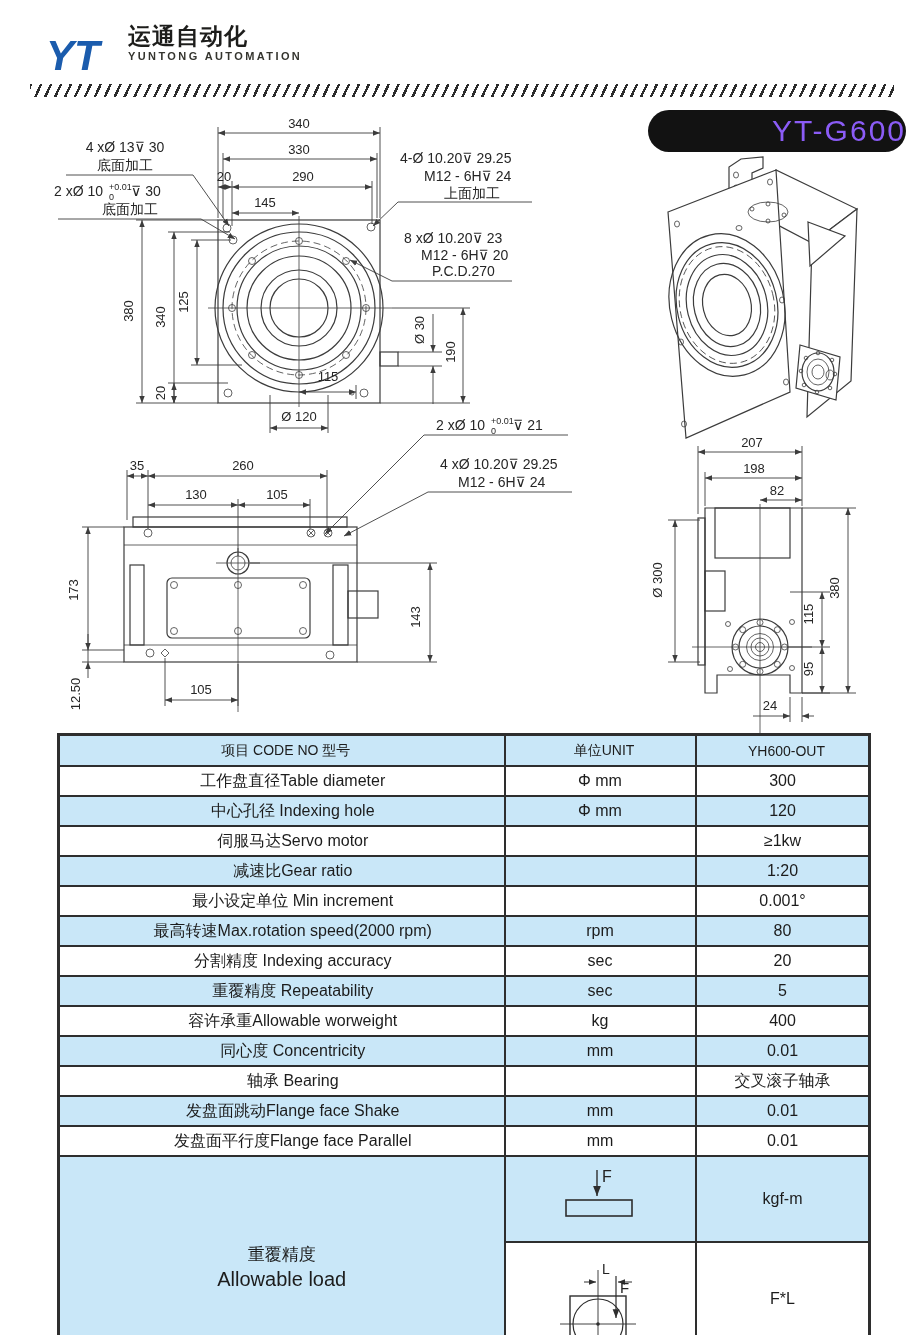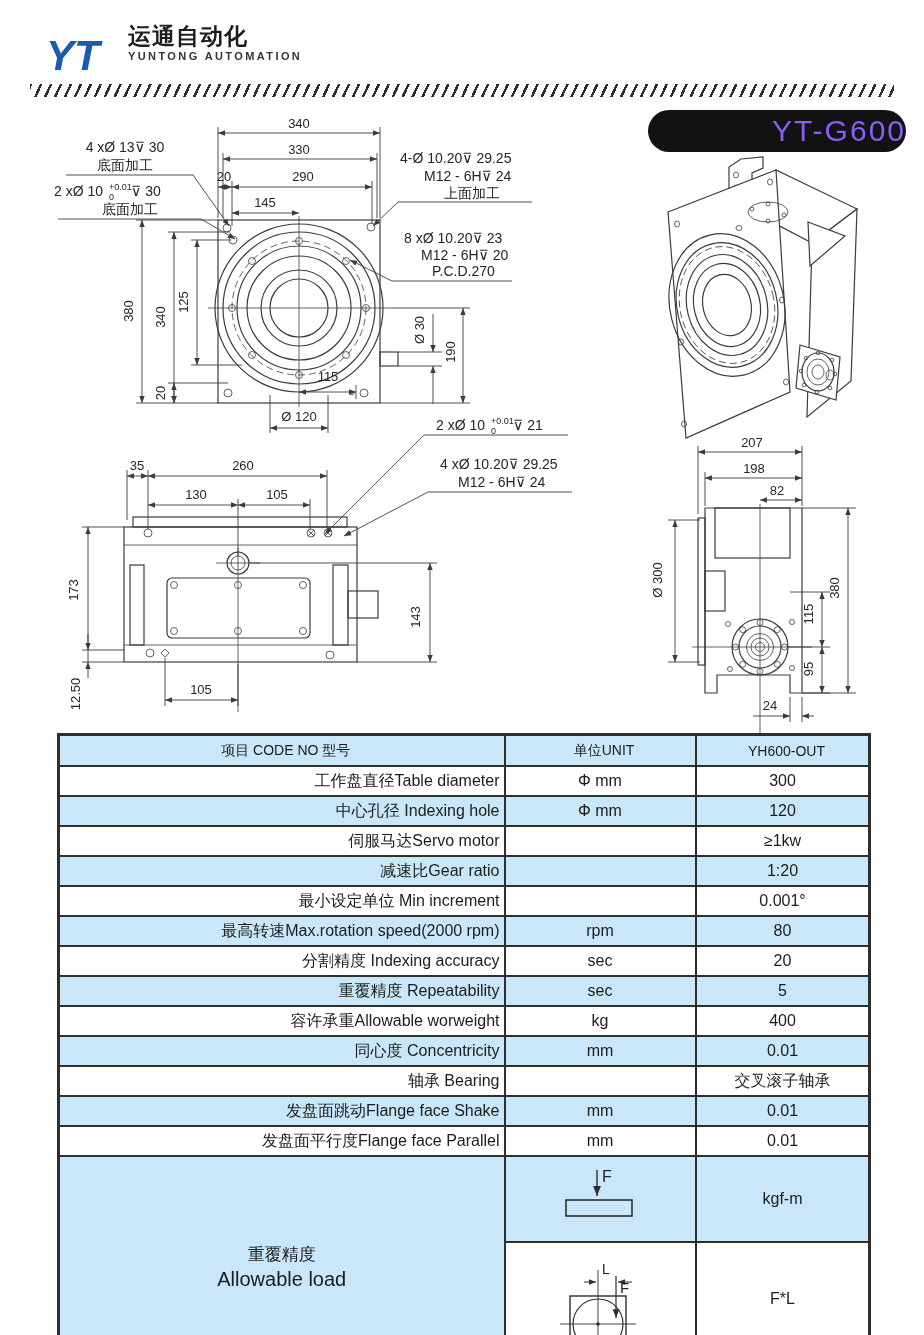--- a/index.html
+++ b/index.html
@@ -22,21 +22,21 @@
   .dash{stroke-dasharray:7 4;}
   .dt{font-family:"Liberation Sans",sans-serif;font-size:13px;fill:#262626;}
   .nt{font-family:"Liberation Sans",sans-serif;font-size:14px;fill:#262626;}
   .st{font-family:"Liberation Sans",sans-serif;font-size:9px;fill:#262626;}
   
   #spec-wrap{left:57px;top:733px;}
   table.spec{border-collapse:collapse;width:811px;table-layout:fixed;
              font-size:16px;color:#1c1c1c;border:3px solid #2e2e2e;}
   table.spec td{border:2px solid #2e2e2e;height:28px;padding:0 4px;text-align:center;
                 overflow:hidden;white-space:nowrap;}
-  table.spec td.item{text-align:right;padding-left:26px;}
+  table.spec td.item{text-align:center;padding-left:26px;}
   table.spec tr.blue td{background:#c9e7f8;}
   table.spec tr.hdr td{height:29px;font-size:14px;padding-left:12px;}
   td.load-label{background:#c9e7f8;font-size:17px;line-height:24px;white-space:normal !important;}
   tr.loadA td{height:84px;}
   tr.loadB td{height:100px;}
   tr.loadA td.cell-blue{background:#c9e7f8;}
   .u2{line-height:22px;margin-top:45px;}
 </style>
 </head>
 <body>

